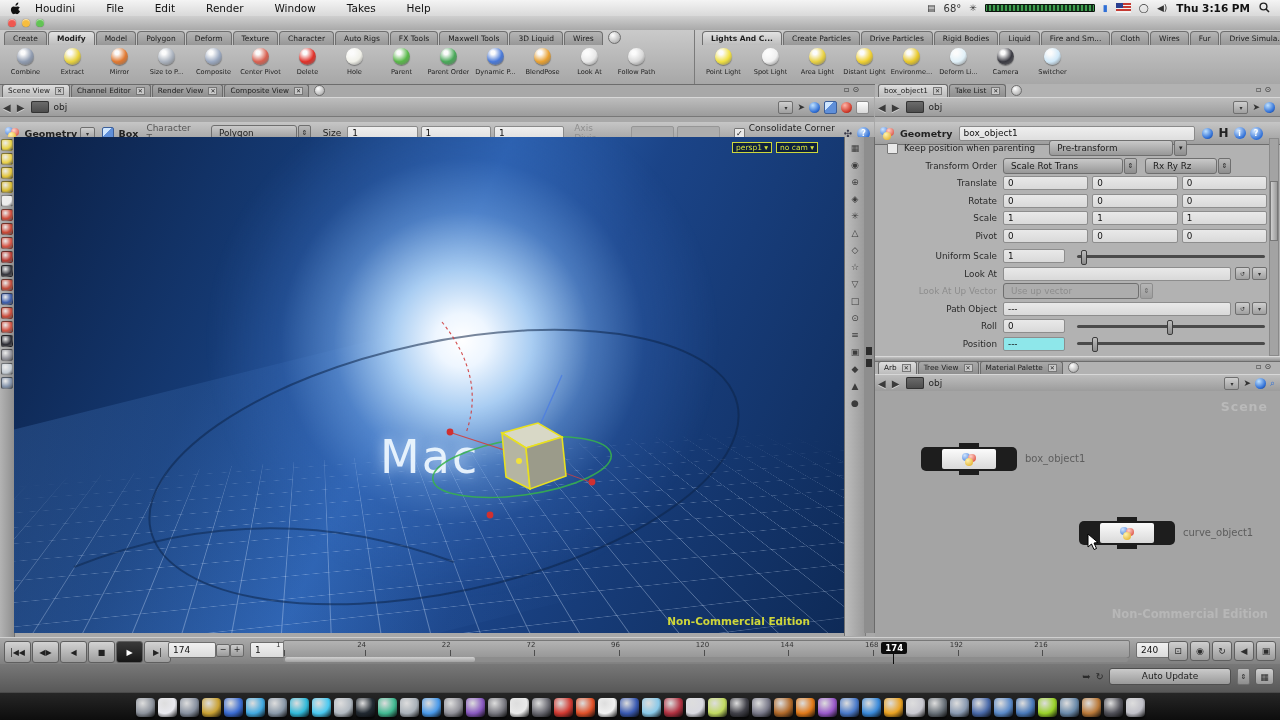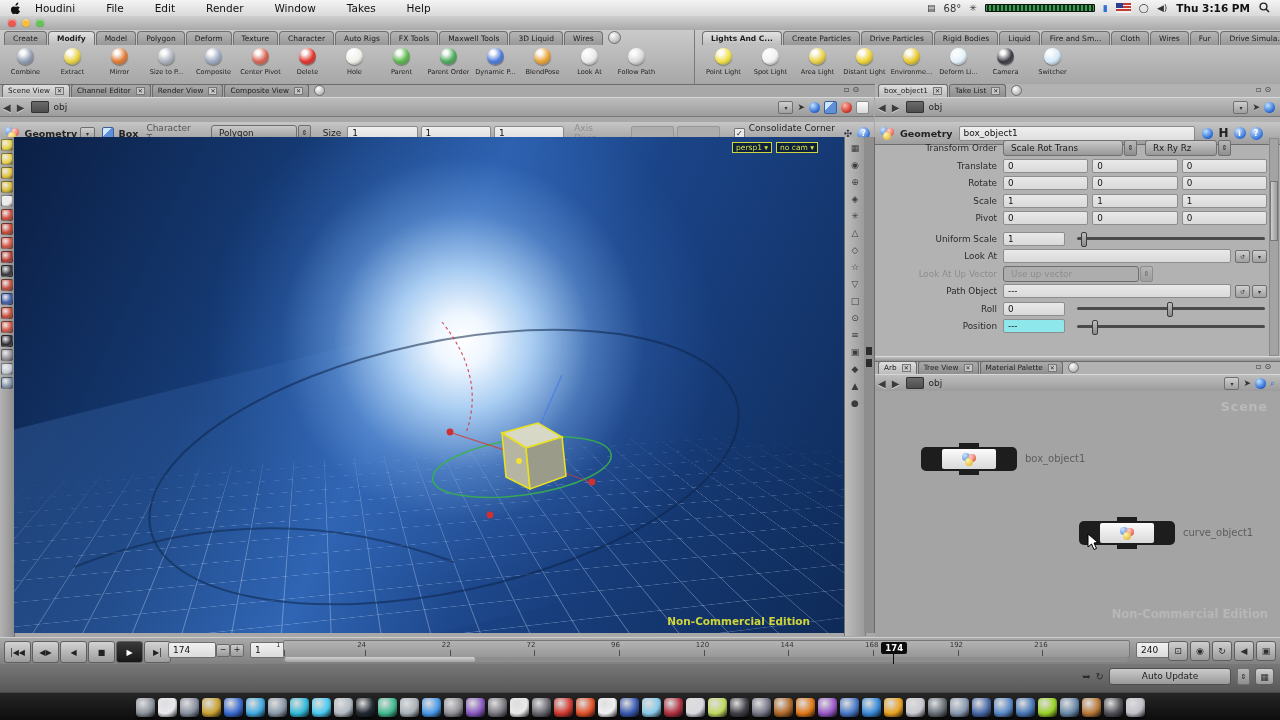--- a/index.html
+++ b/index.html
@@ -441,20 +441,21 @@
     <span class="lt-chip color-chip" style="--c: #2a2a32;"></span>
     <span class="lt-chip color-chip" style="--c: #92929a;"></span>
     <span class="lt-chip color-chip" style="--c: #c2cad2;"></span>
     <span class="lt-chip color-chip" style="--c: #8292aa;"></span>
   </div>
 
 <div id="viewport">
   <div class="vp-band"></div>
   <div class="vp-grid"></div>
   <div class="vp-glow"></div>
+  <div class="vp-mac">Mac</div>
   <svg class="abs" style="left:0;top:0;" width="830" height="496" viewBox="0 0 830 496">
     <ellipse cx="430" cy="330" rx="300" ry="125" fill="none" stroke="#0c2448" stroke-width="2" opacity="0.55" transform="rotate(-12 430 330)"></ellipse>
     <path d="M60,430 Q250,355 440,425" fill="none" stroke="#0c2448" stroke-width="2" opacity="0.5"></path>
     <path d="M428,185 Q472,240 452,296" fill="none" stroke="#d04040" stroke-width="1.2" stroke-dasharray="3,3" opacity="0.9"></path>
     <ellipse cx="508" cy="330" rx="90" ry="28" fill="none" stroke="#37b44a" stroke-width="1.6" opacity="0.85" transform="rotate(-8 508 330)"></ellipse>
     <line x1="512" y1="320" x2="548" y2="238" stroke="#5080e0" stroke-width="1.4" opacity="0.9"></line>
     <line x1="512" y1="320" x2="438" y2="296" stroke="#d04040" stroke-width="1.2" opacity="0.9"></line>
     <line x1="512" y1="322" x2="576" y2="345" stroke="#d04040" stroke-width="1" opacity="0.8"></line>
     <polygon points="488,296 524,286 548,300 512,311" fill="#d8d8c6" stroke="#e8e020" stroke-width="1.6"></polygon>
     <polygon points="488,296 512,311 516,352 492,340" fill="#b5b5a2" stroke="#e8e020" stroke-width="1.6"></polygon>
@@ -534,20 +535,26 @@
       </span>
     <span class="b" style="margin-left:5px;">Geometry</span>
     <span class="fld" style="margin-left:6px;width:226px;">box_object1</span>
     <span class="ico-dot ico-blue" style="margin-left:7px;"></span>
     <span class="b" style="margin-left:6px;font-size:12px;">H</span>
     <span class="imark" style="margin-left:5px;">i</span>
     <span class="qmark" style="margin-left:4px;">?</span>
   </div>
 
   <div class="abs" style="left:0;top:55px;width:396px;">
+    <div class="prow">
+      <span class="chk" style="margin-left:12px;"></span>
+      <span style="margin-left:6px;font-size:8.8px;">Keep position when parenting</span>
+      <span class="sel" style="margin-left:14px;width:108px;">Pre-transform</span>
+      <span class="stepper">▾</span>
+    </div>
     <div class="prow">
       <span class="plabel">Transform Order</span>
       <span class="sel" style="width:104px;">Scale Rot Trans</span>
       <span class="stepper">⇕</span>
       <span class="sel" style="width:56px;margin-left:8px;">Rx Ry Rz</span>
       <span class="stepper">⇕</span>
     </div>
     <div>
         <div class="prow">
         <span class="plabel">Translate</span>

